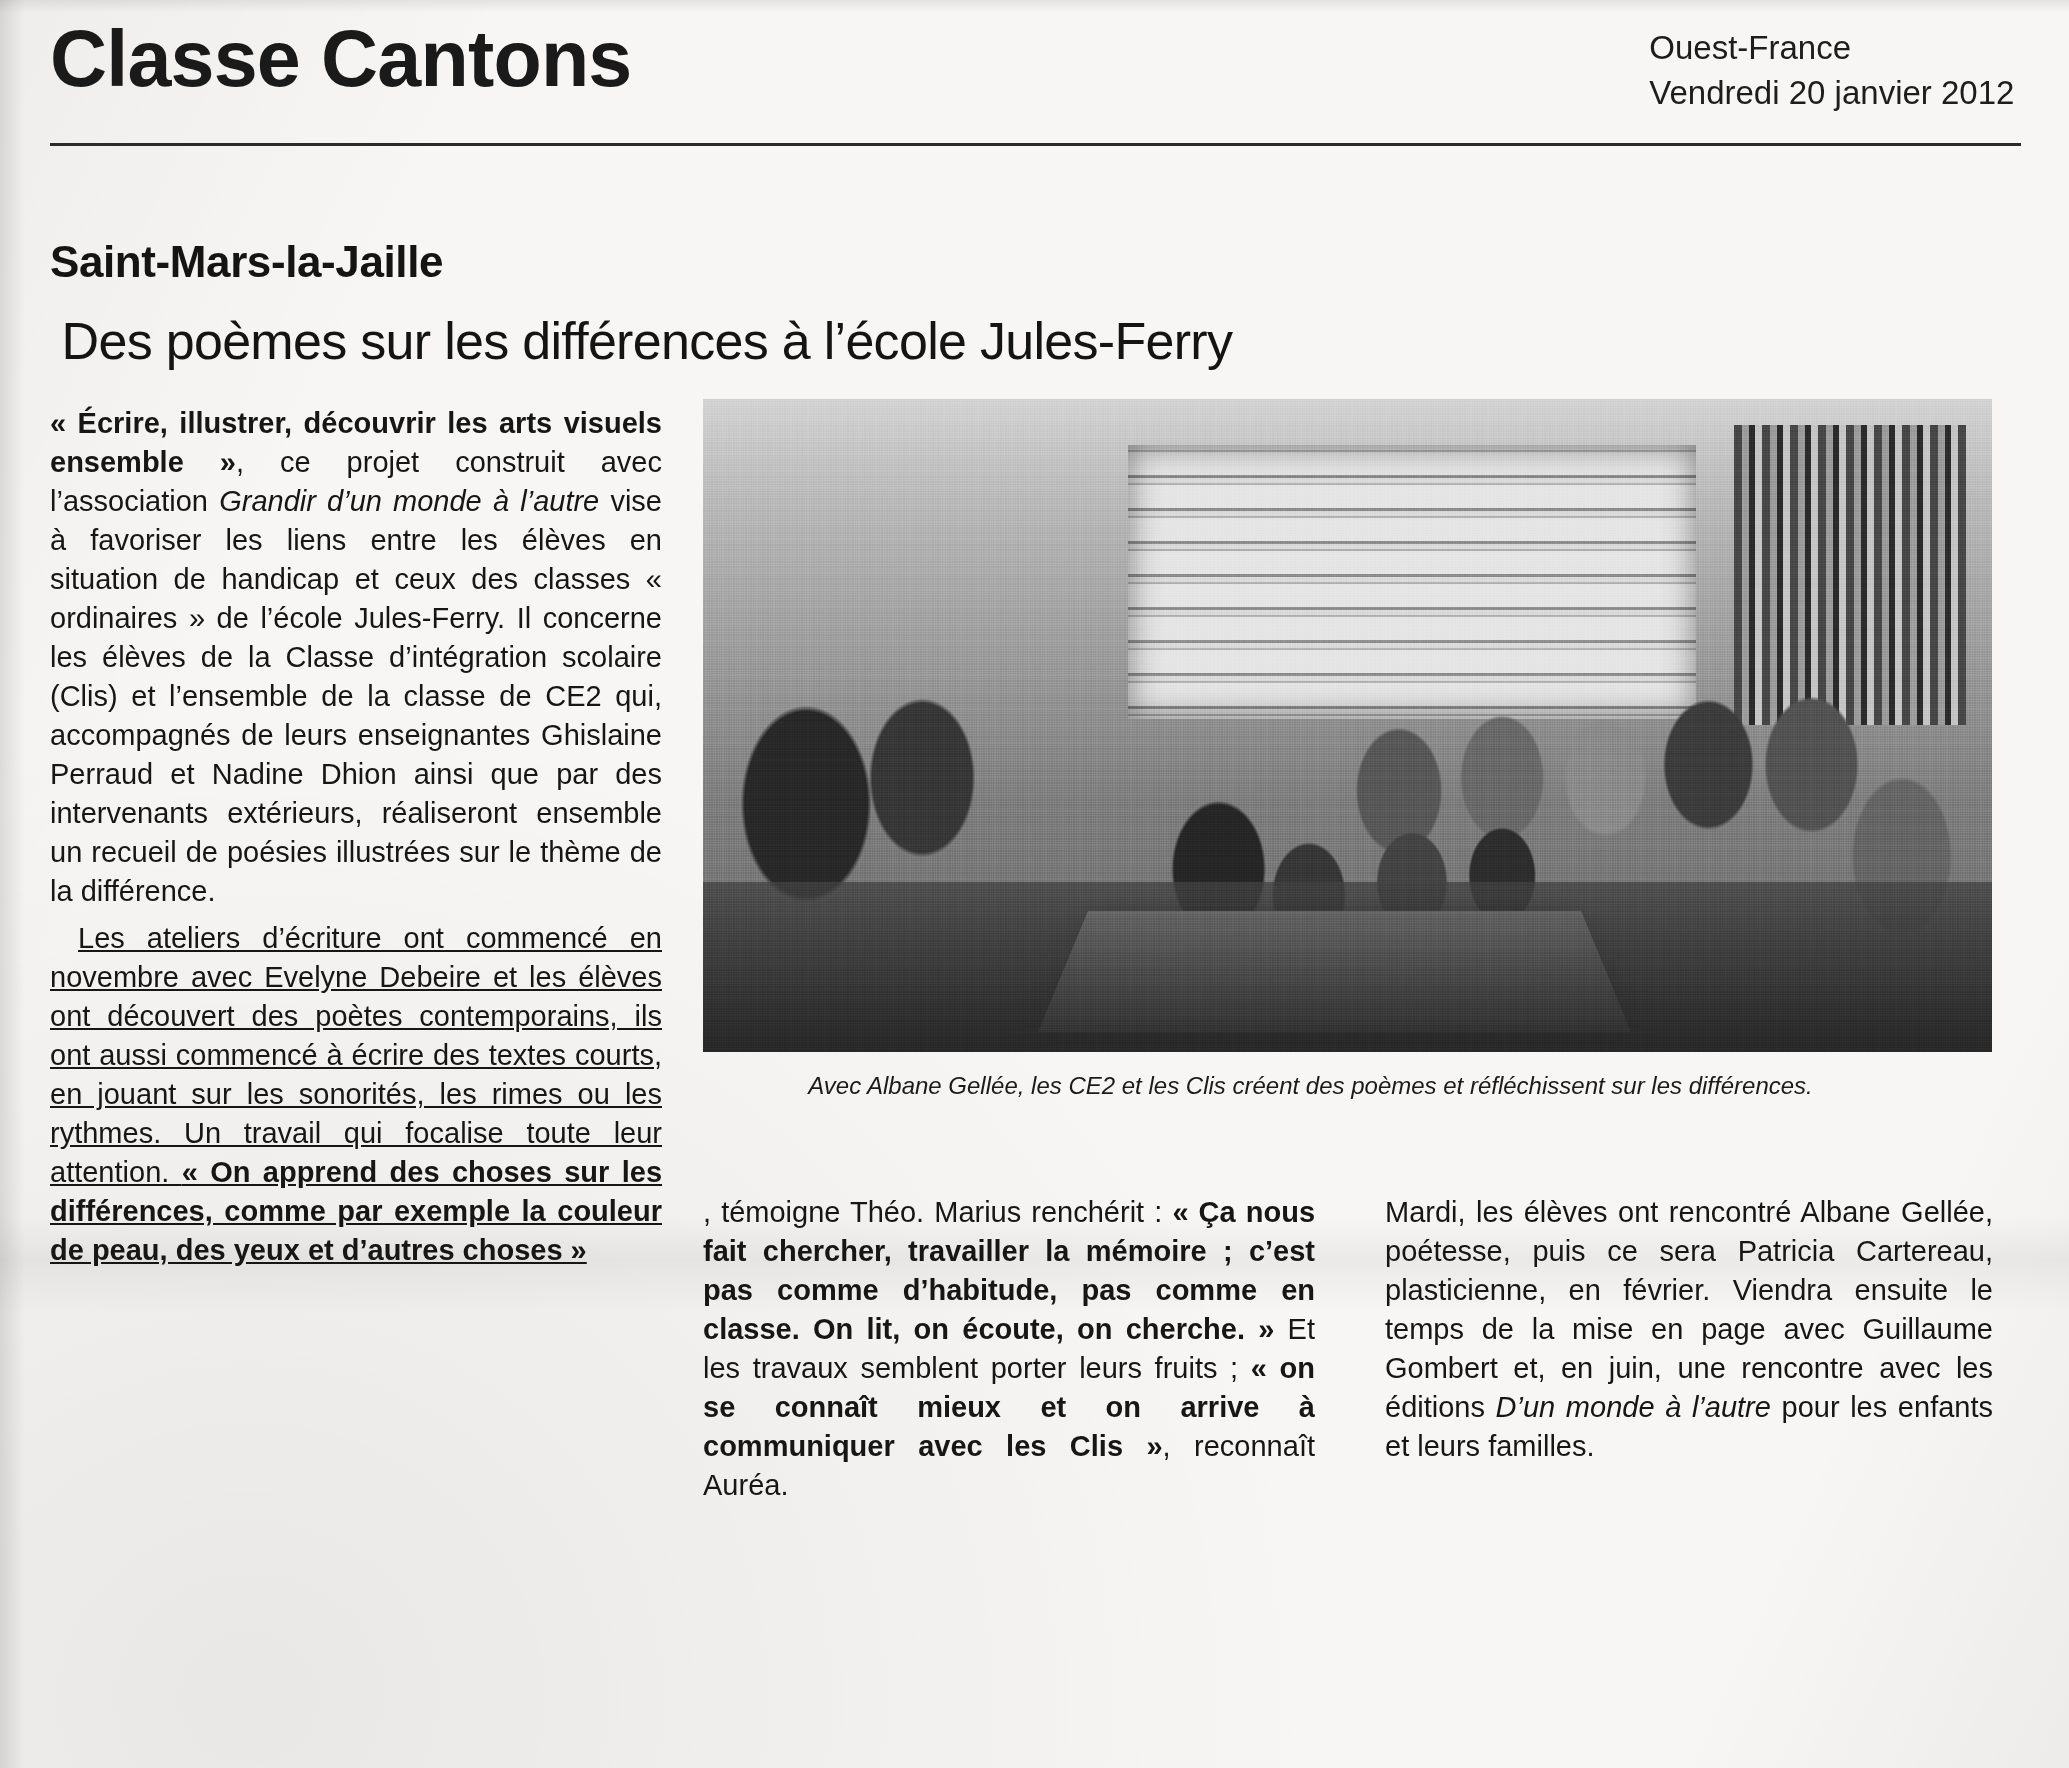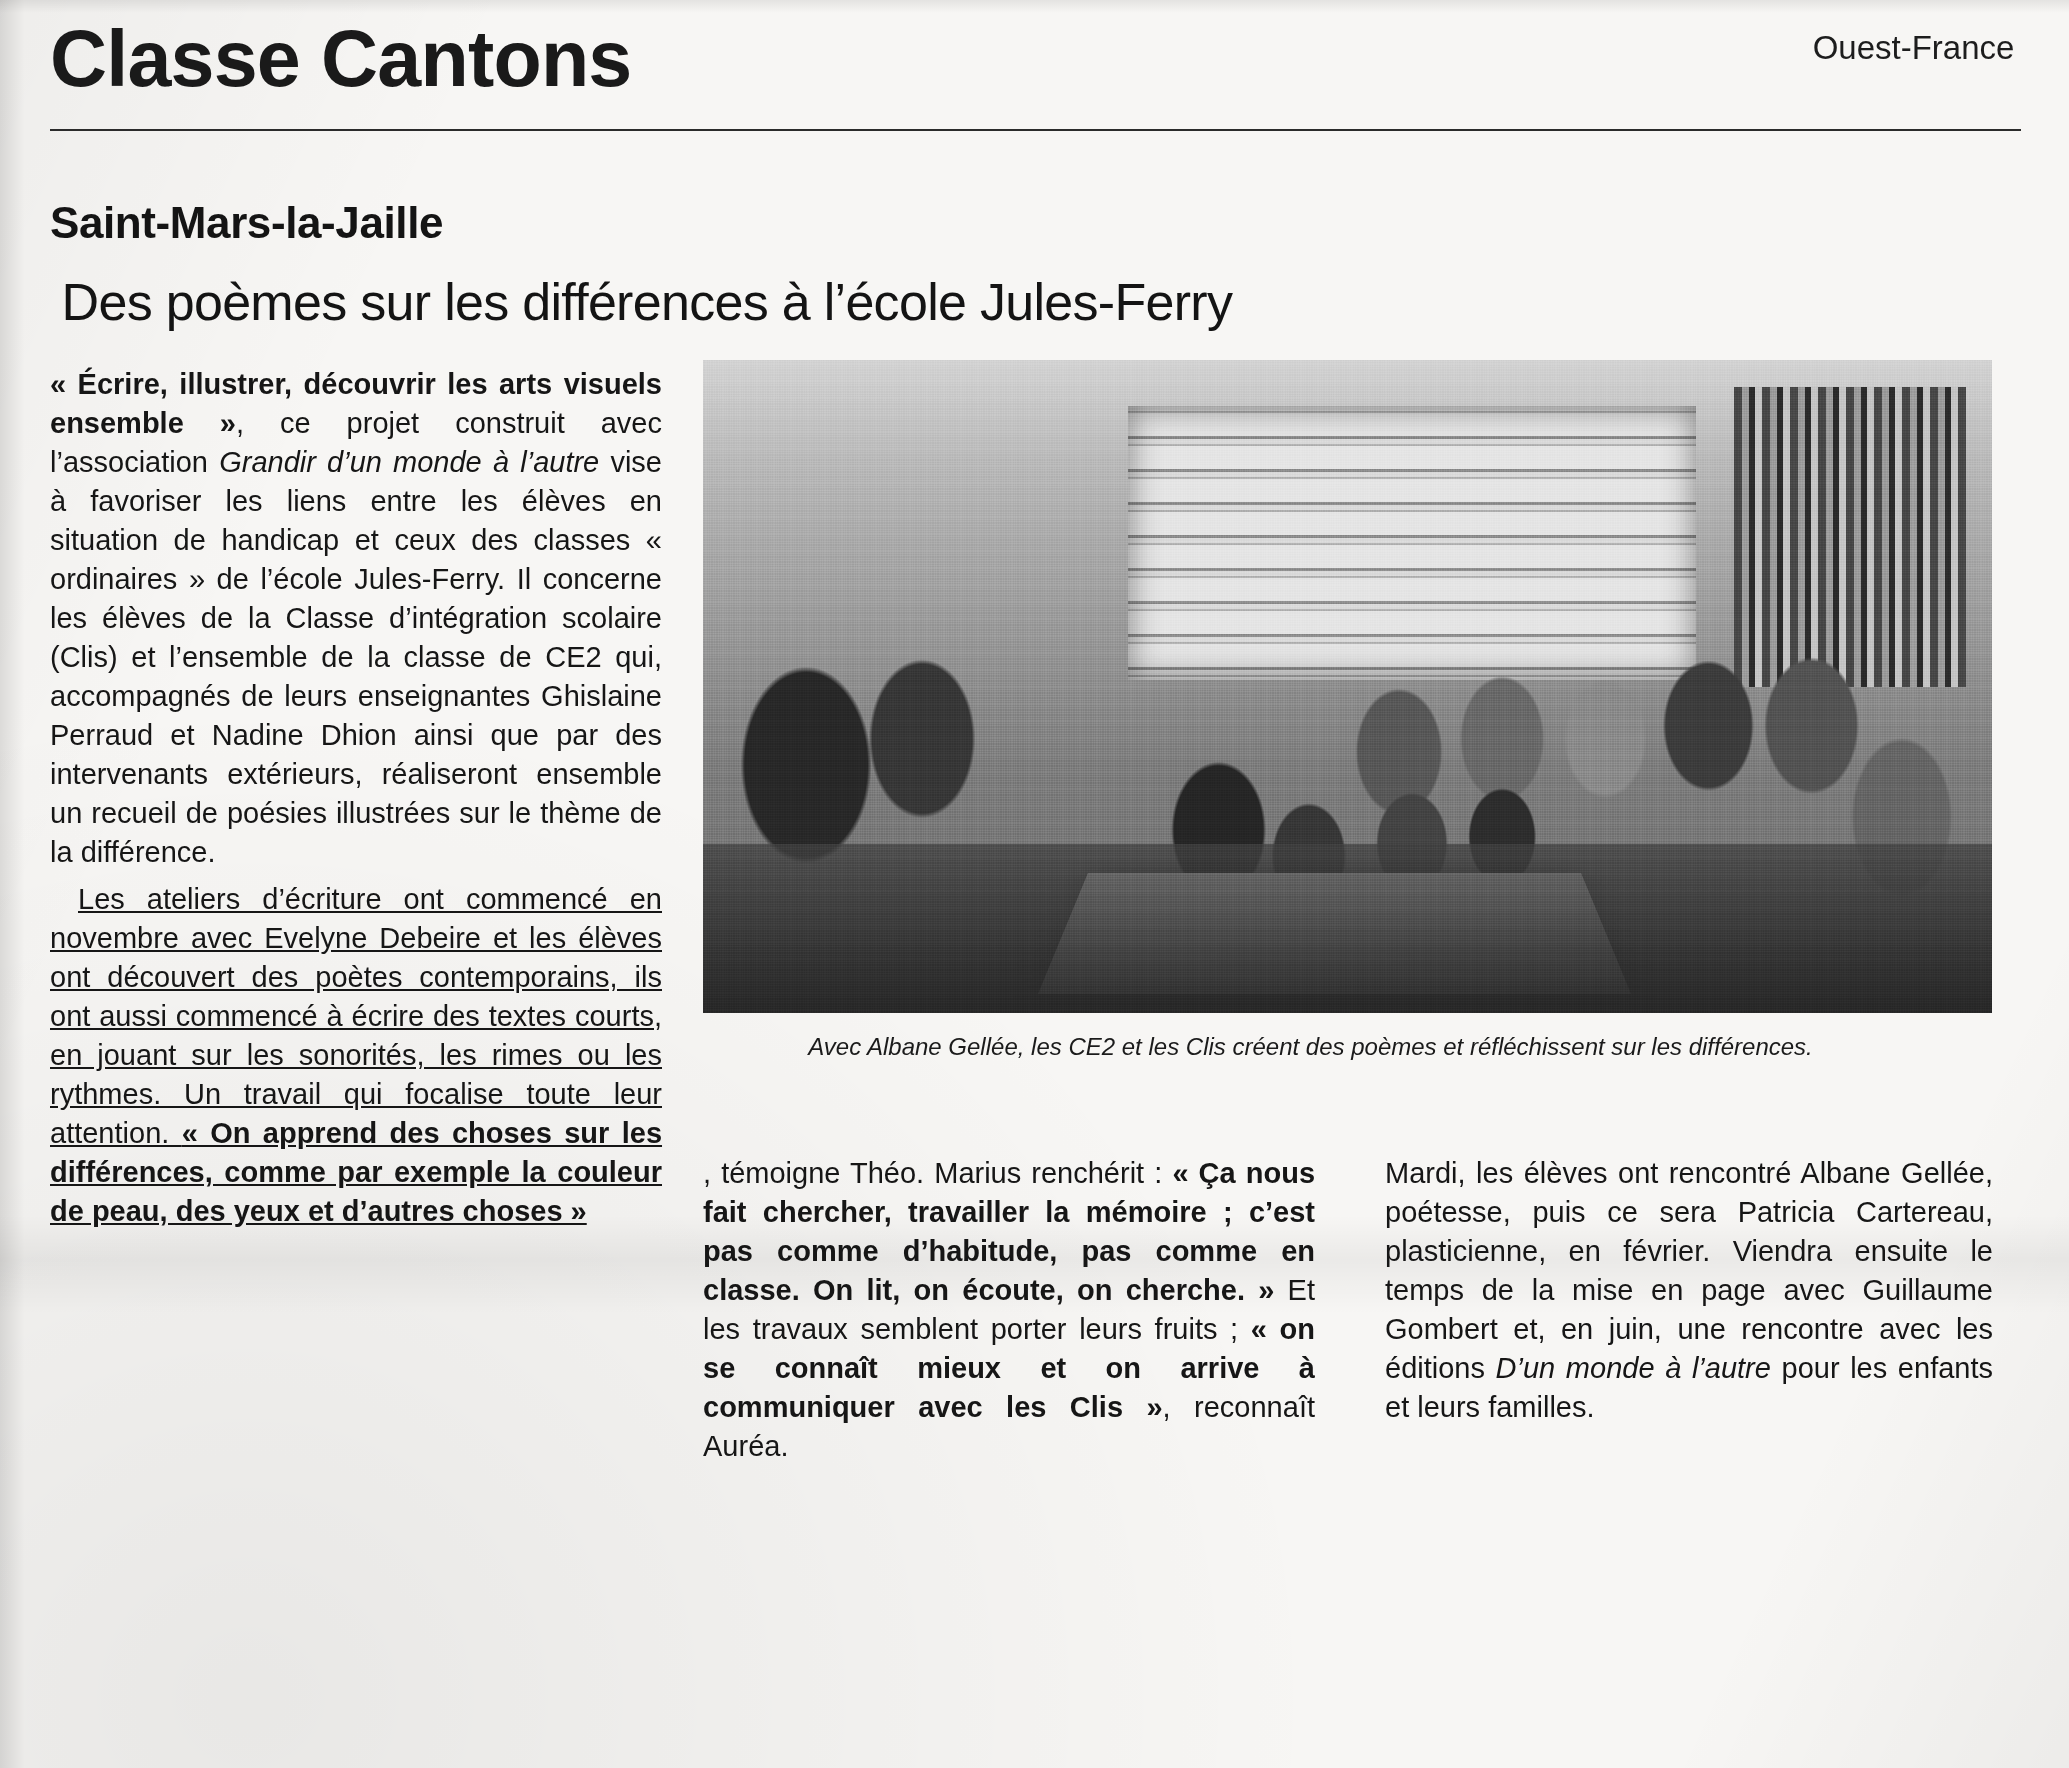--- a/index.html
+++ b/index.html
@@ -79,21 +79,21 @@
   }
   .masthead-rule {
     margin-top: 28px;
     height: 2.5px;
     background: #2b2b2b;
     width: 100%;
   }
 
   
   .commune {
-    margin-top: 67px;
+    margin-top: 91px;
     font-weight: bold;
     font-size: 44px;
     letter-spacing: -0.4px;
     color: #141414;
   }
   .headline {
     margin-top: 24px;
     margin-left: 11.6px;
     font-size: 52px;
     letter-spacing: -0.7px;
@@ -240,20 +240,21 @@
   <div class="scan-edge-left"></div>
   <div class="scan-edge-top"></div>
   <div class="scan-fold"></div>
 
   <div class="content">
 
     <div class="masthead">
       <div class="masthead-title">Classe Cantons</div>
       <div class="masthead-right">
         <div>Ouest-France</div>
+        <div>Vendredi 20 janvier 2012</div>
       </div>
     </div>
     <div class="masthead-rule"></div>
 
     <div class="commune">Saint-Mars-la-Jaille</div>
     <div class="headline">Des poèmes sur les différences à l’école Jules-Ferry</div>
 
     <div class="body-area">
 
       <div class="col col-left">

